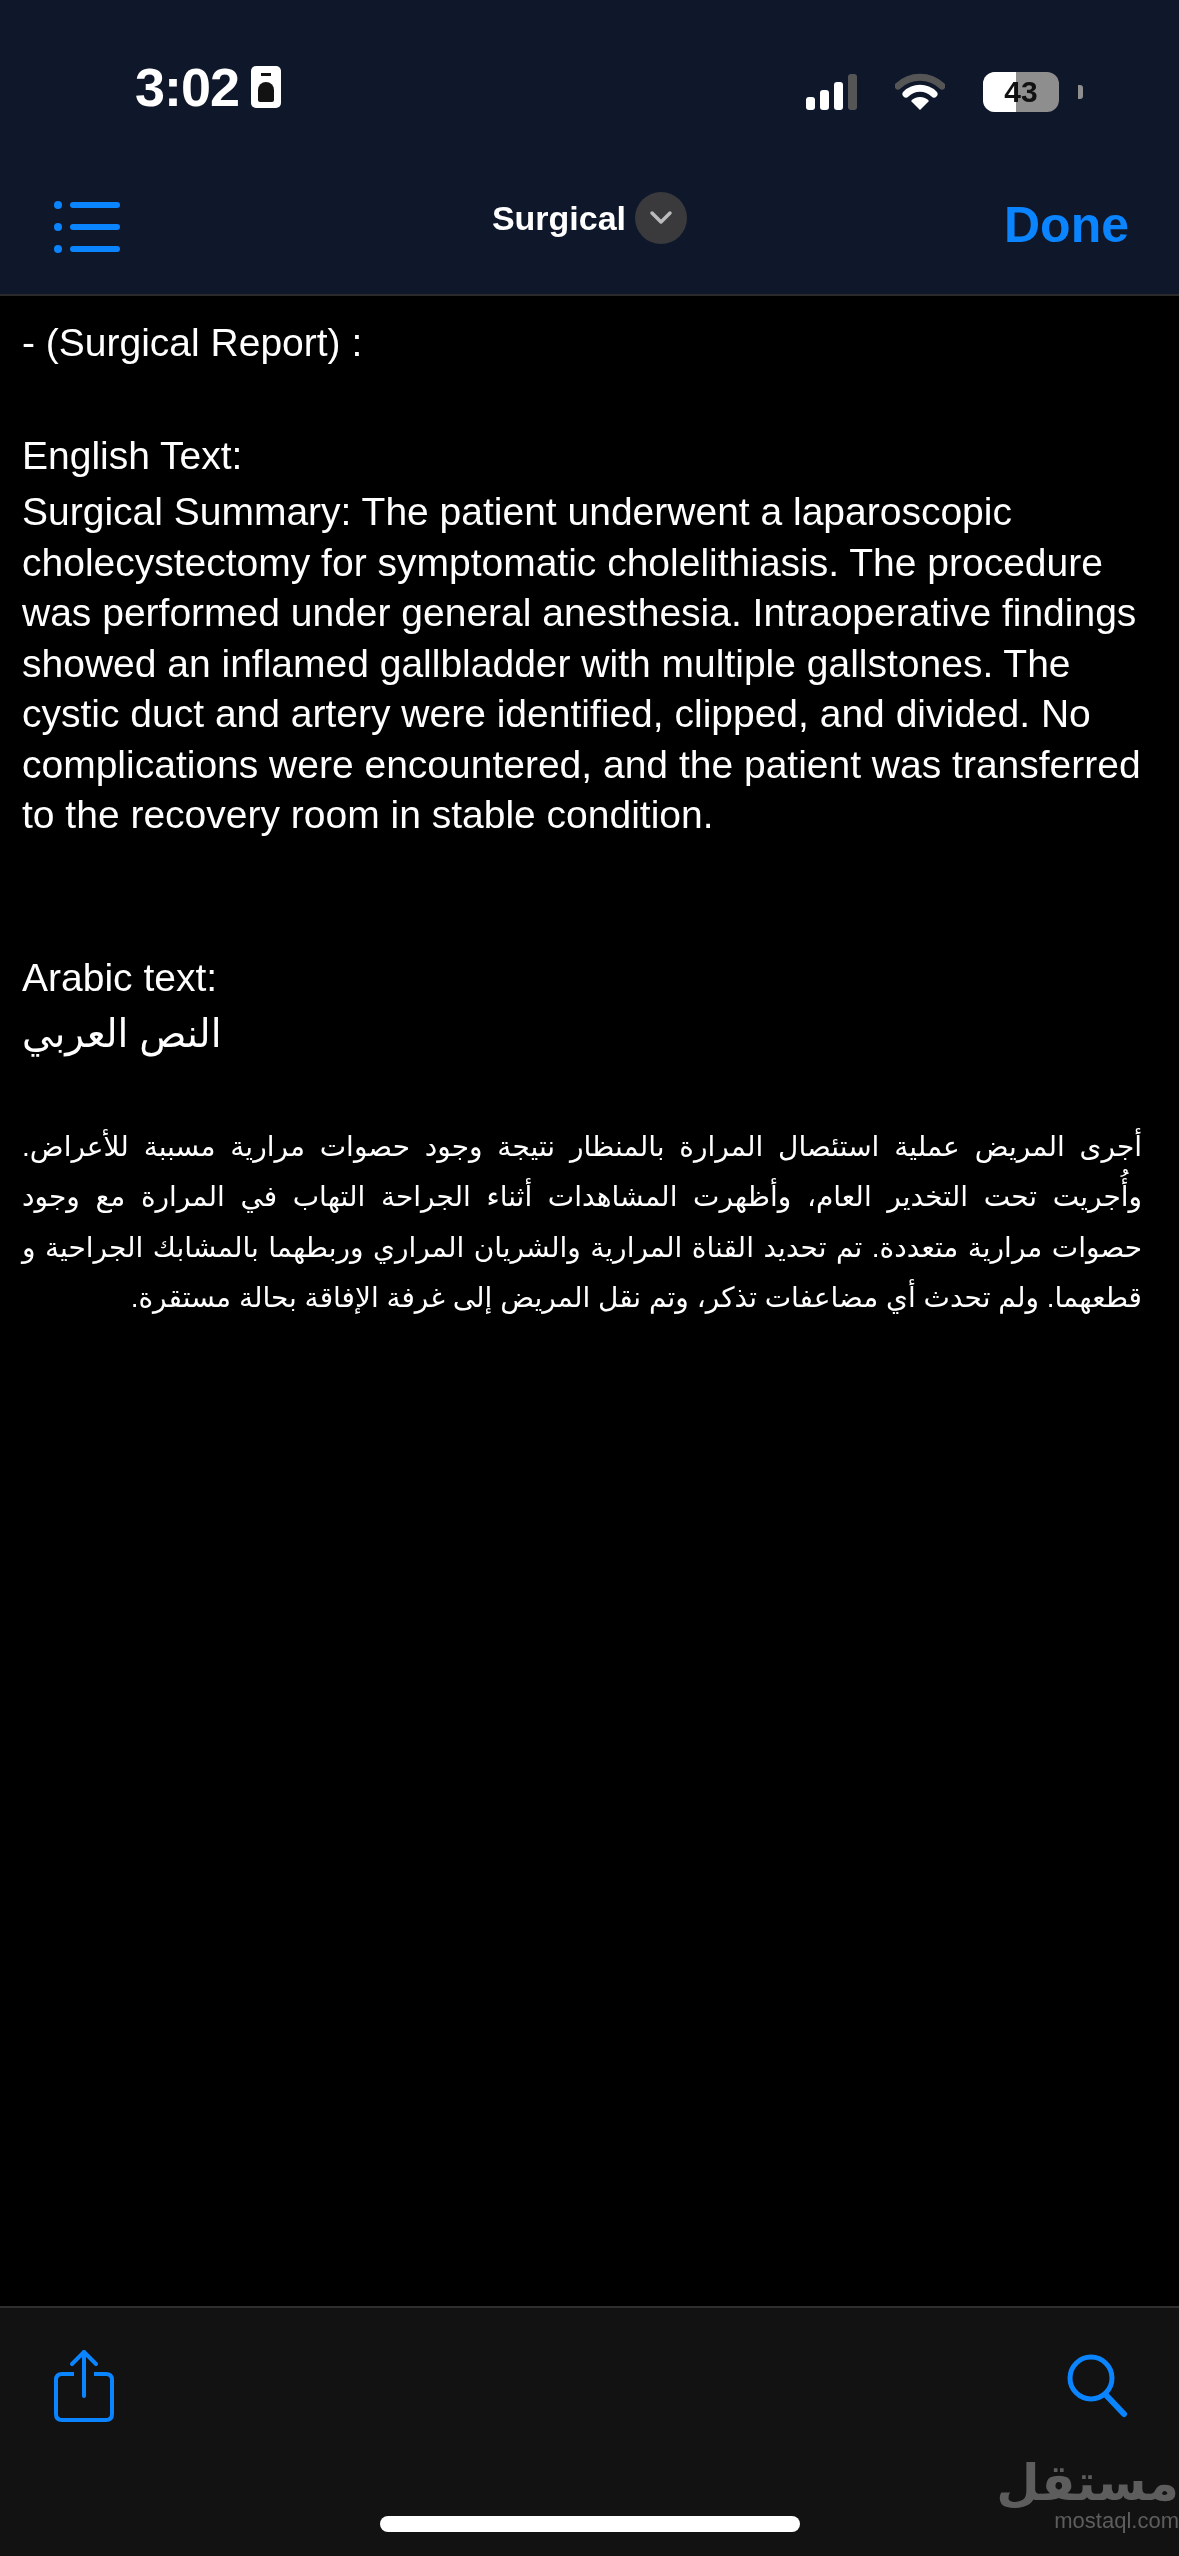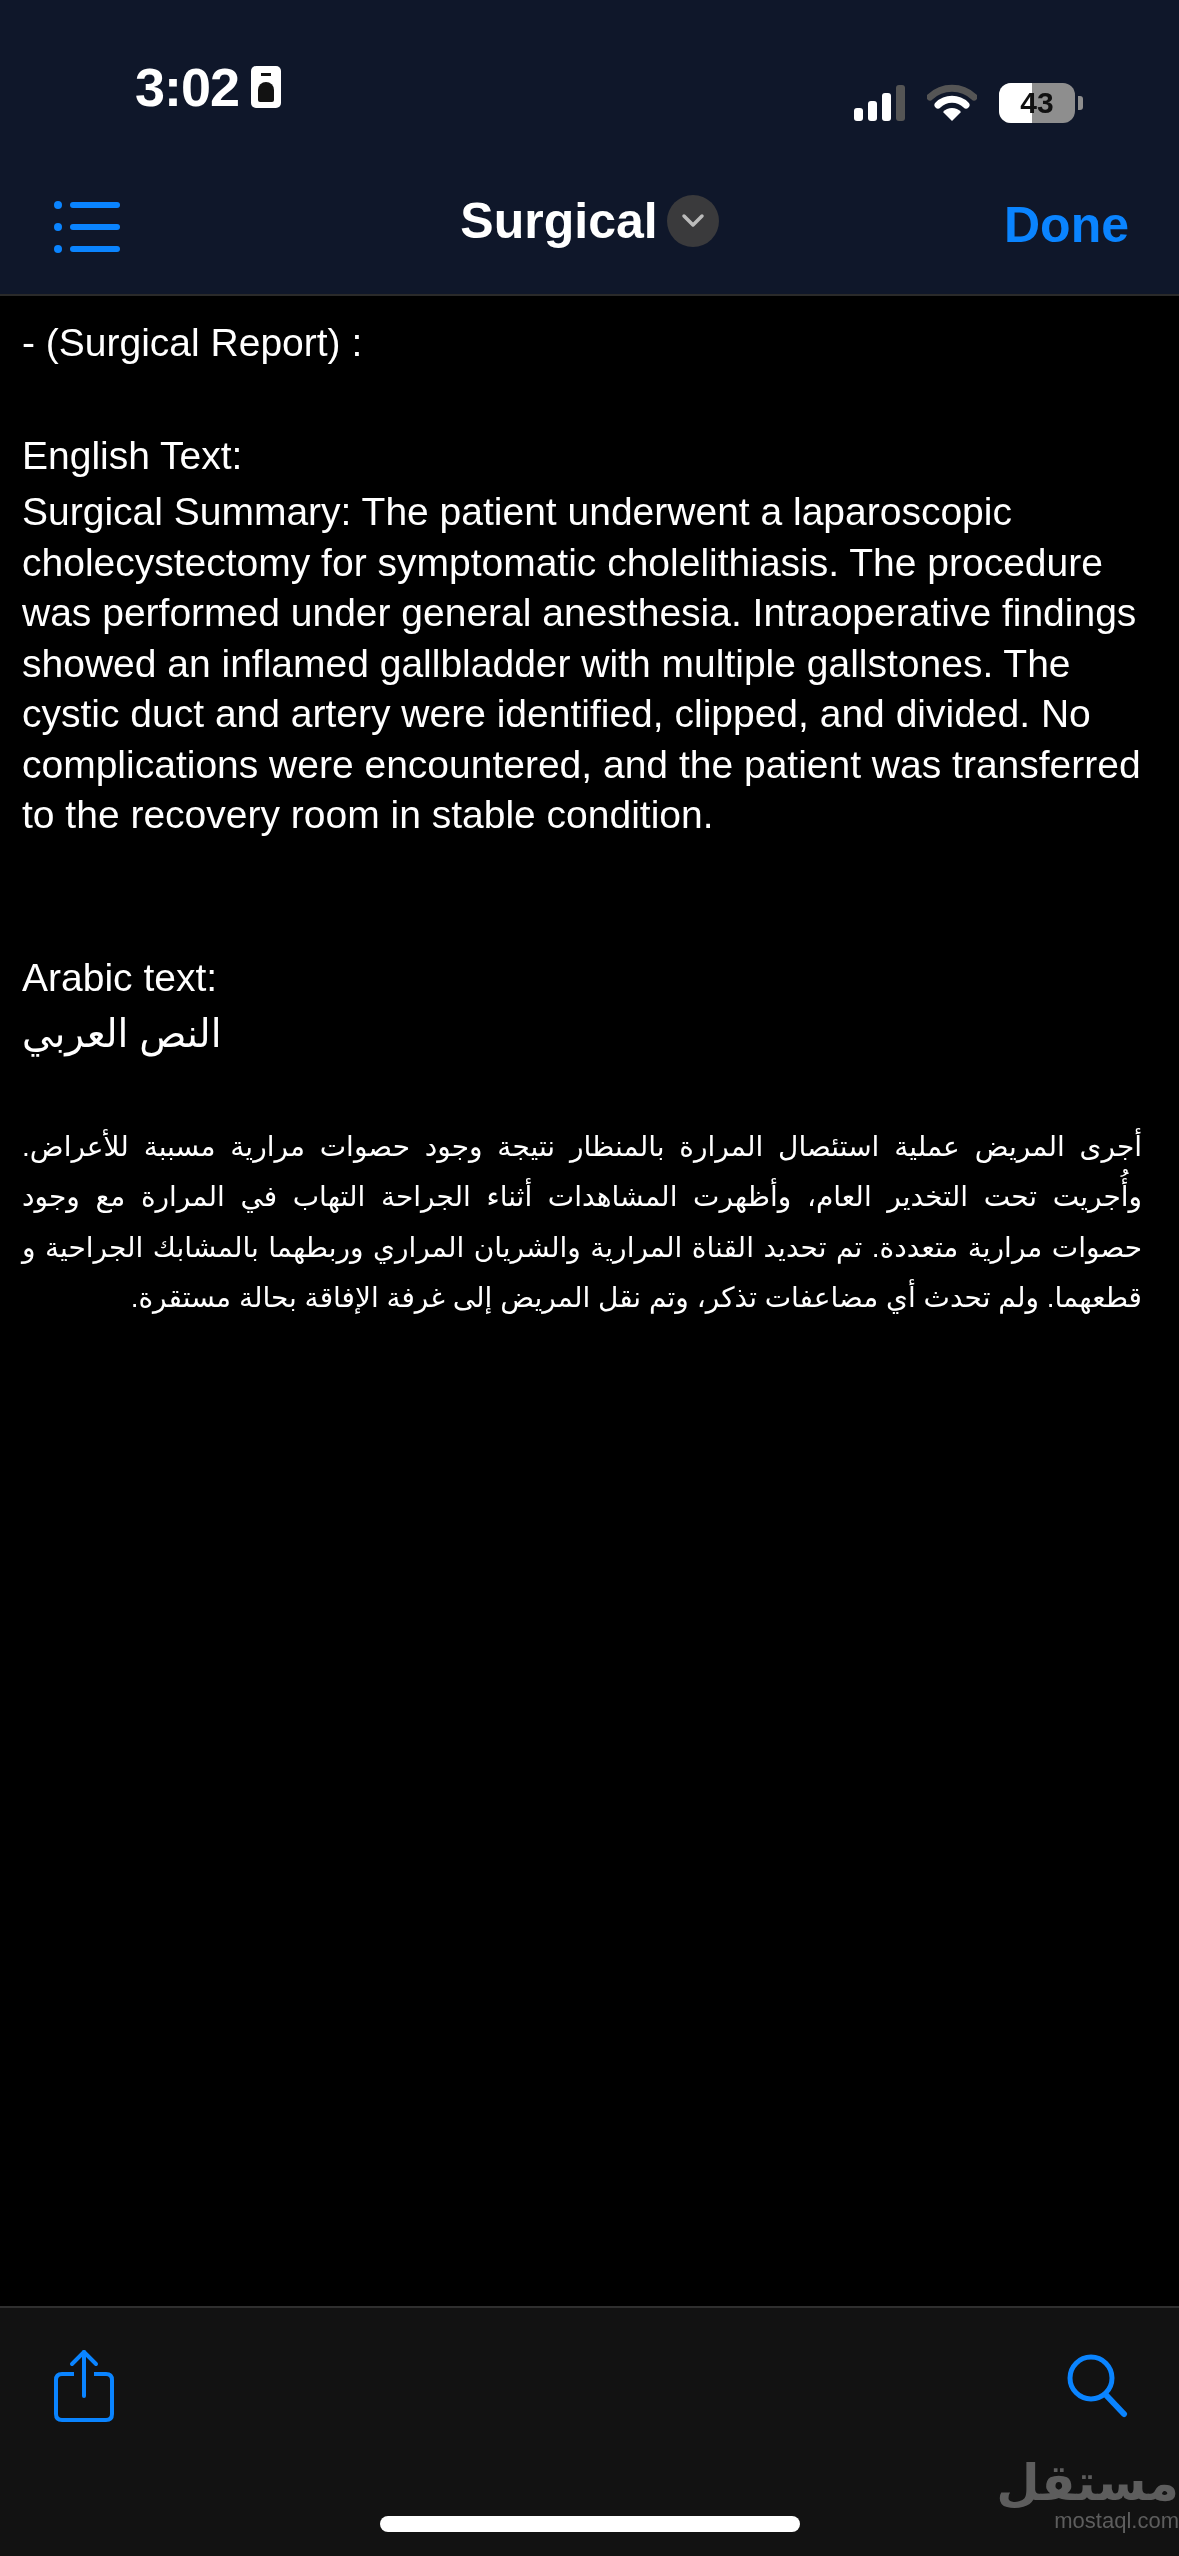--- a/index.html
+++ b/index.html
@@ -20,35 +20,35 @@
     display:inline-block; width:30px; height:42px; margin-left:12px;
     background:#fff; border-radius:5px; position:relative;
   }
   .focus-icon::before {
     content:""; position:absolute; left:10px; top:7px; width:10px; height:3px; background:#121212;
   }
   .focus-icon::after {
     content:""; position:absolute; left:7px; top:16px; width:16px; height:20px;
     background:#121212; border-radius:8px 8px 2px 2px;
   }
-  .status-right { position:absolute; right:96px; top:83px; display:flex; align-items:center; gap:22px; }
+  .status-right { position:absolute; right:96px; top:72px; display:flex; align-items:center; gap:38px; }
   .signal { display:flex; align-items:flex-end; gap:5px; height:36px; }
   .signal span { width:9px; border-radius:3px; background:#fff; }
   .signal span.dim { background:#555; }
   .battery {
     position:relative; width:76px; height:40px; border-radius:12px; overflow:hidden;
     background:#8e8e8e; display:flex; align-items:center; justify-content:center;
   }
   .battery .fill { position:absolute; left:0; top:0; bottom:0; width:43%; background:#fff; }
   .battery .pct { position:relative; font-size:30px; font-weight:bold; color:#111; }
   .battery-cap { width:5px; height:14px; background:#8e8e8e; border-radius:0 3px 3px 0; margin-left:-19px; }
 
   .nav-list-icon { position:absolute; left:54px; top:200px; width:68px; height:54px; cursor:pointer; }
   .nav-title {
-    position:absolute; left:0; right:0; top:192px; text-align:center; font-size:50px; font-weight:bold;
+    position:absolute; left:0; right:0; top:192px; text-align:center; font-size:34px; font-weight:bold;
     display:flex; justify-content:center; align-items:center; gap:9px;
   }
   .chevron-btn {
     width:52px; height:52px; border-radius:50%; background:#3a3a3c;
     display:flex; align-items:center; justify-content:center; cursor:pointer;
   }
   .done-btn {
     position:absolute; right:50px; top:196px; font-size:50px; font-weight:bold; color:#0a84ff; cursor:pointer;
   }
 

